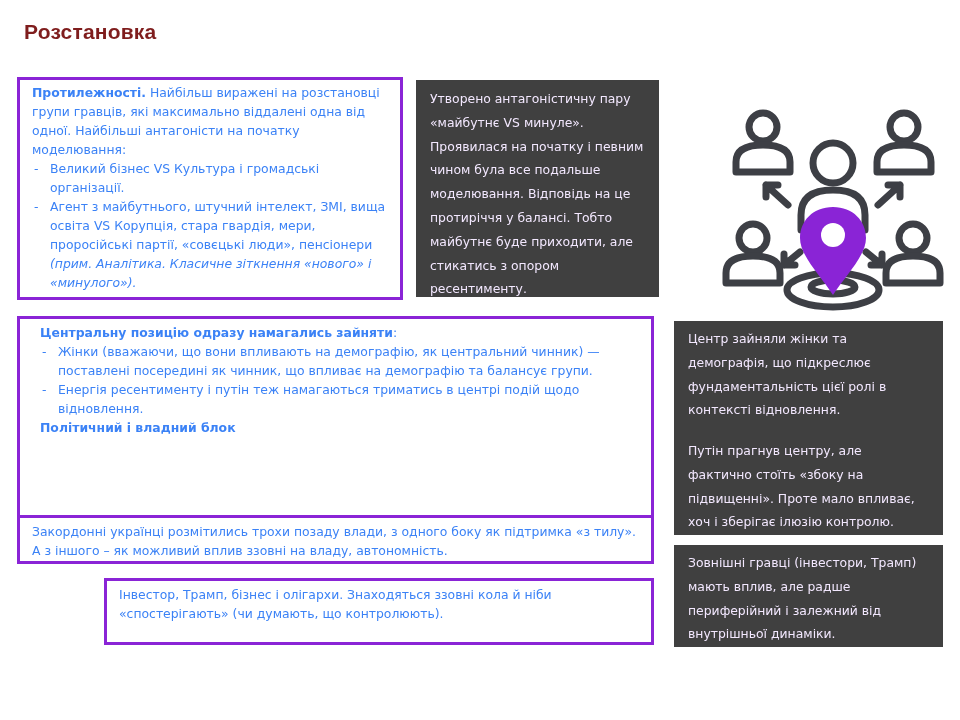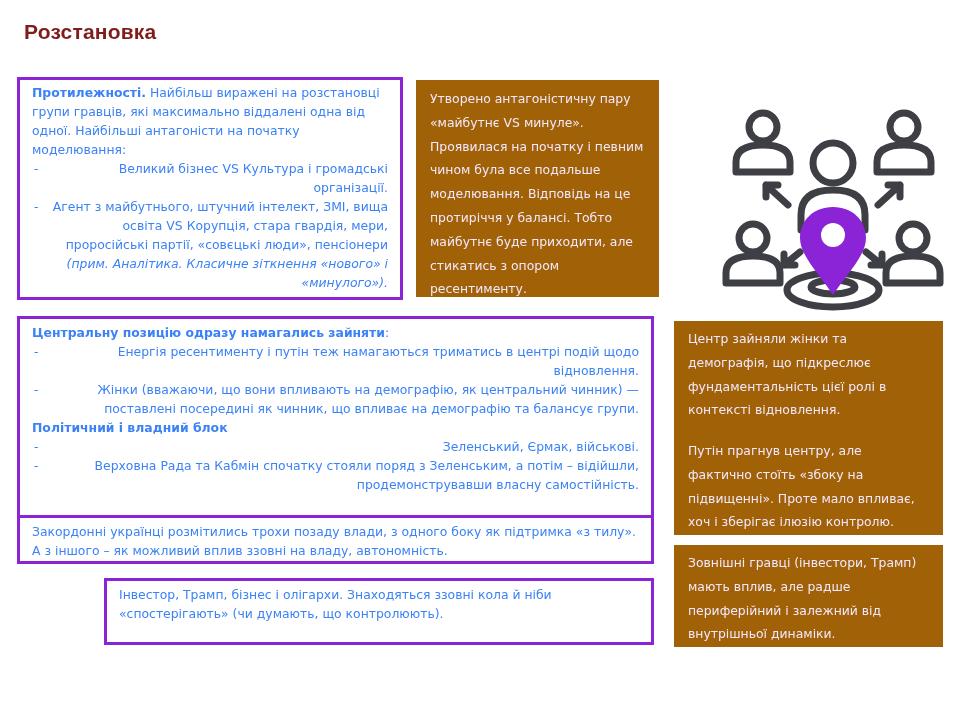--- a/index.html
+++ b/index.html
@@ -13,26 +13,26 @@
     font-size: 21px; color: #7f1d1d; letter-spacing: 0.2px;
   }
   .box {
     position: absolute; box-sizing: border-box;
     border: 3px solid #8a24d6; background: #ffffff;
     font-family: "DejaVu Sans", sans-serif; font-size: 12.4px; line-height: 19px;
     color: #3b82f6;
   }
   .box b { font-weight: bold; }
   .purple {
-    position: absolute; box-sizing: border-box; background: #a16207;
+    position: absolute; box-sizing: border-box; background: #404040;
     color: #f3e8ff; font-family: "DejaVu Sans", sans-serif; font-size: 12.4px;
     line-height: 23.8px; padding: 6px 14px;
   }
   .dl { margin: 0; padding: 0; list-style: none; }
-  .dl li { position: relative; padding-left: 18px; text-align: right; }
+  .dl li { position: relative; padding-left: 18px; }
   .dl li::before { content: "-"; position: absolute; left: 2px; top: 0; }
   .it { font-style: italic; }
   .p { margin: 0; }
   svg { display: block; }
 </style>
 </head>
 <body>
 
 <div class="title">Розстановка</div>
 
@@ -74,31 +74,27 @@
 
       <ellipse cx="115" cy="190" rx="46" ry="17"></ellipse>
       <ellipse cx="115" cy="187" rx="22" ry="7"></ellipse>
     </g>
 
     <path d="M115 107 C95 107 82 121 82 138 C82 156 103 176 115 195 C127 176 148 156 148 138 C148 121 135 107 115 107 Z" fill="#8a24d6"></path>
     <circle cx="115" cy="135" r="12" fill="#ffffff"></circle>
   </svg>
 </div>
 
-<div class="box" style="left:17px; top:316px; width:637px; height:220px; padding:4px 12px 0 12px;">
+<div class="box" style="left:17px; top:316px; width:637px; height:220px; padding:4px 12px 0 20px;">
   <p class="p"><b>Центральну позицію одразу намагались зайняти</b><span>:</span></p>
   <ul class="dl">
+    <li><span>Жінки (вважаючи, що вони впливають на демографію, як центральний чинник) — поставлені посередині як чинник, що впливає на демографію та балансує групи.</span></li>
     <li><span>Енергія ресентименту і путін теж намагаються триматись в центрі подій щодо відновлення.</span></li>
-    <li><span>Жінки (вважаючи, що вони впливають на демографію, як центральний чинник) — поставлені посередині як чинник, що впливає на демографію та балансує групи.</span></li>
   </ul>
   <p class="p"><b>Політичний і владний блок</b></p>
-  <ul class="dl">
-    <li><span>Зеленський, Єрмак, військові.</span></li>
-    <li><span>Верховна Рада та Кабмін спочатку стояли поряд  з Зеленським, а потім – відійшли, продемонструвавши власну самостійність.</span></li>
-  </ul>
 </div>
 
 <div class="box" style="left:17px; top:515px; width:637px; height:49px; padding:4px 12px 0 12px;">
   <span>Закордонні українці розмітились трохи позаду влади, з одного боку як підтримка «з тилу». А з іншого – як можливий вплив ззовні на владу, автономність.</span>
 </div>
 
 <div class="box" style="left:104px; top:578px; width:550px; height:67px; padding:4px 12px 0 12px;">
   <p class="p">Інвестор, Трамп, бізнес і олігархи. Знаходяться ззовні кола й ніби «спостерігають» (чи думають, що контролюють).</p>
 </div>
 

